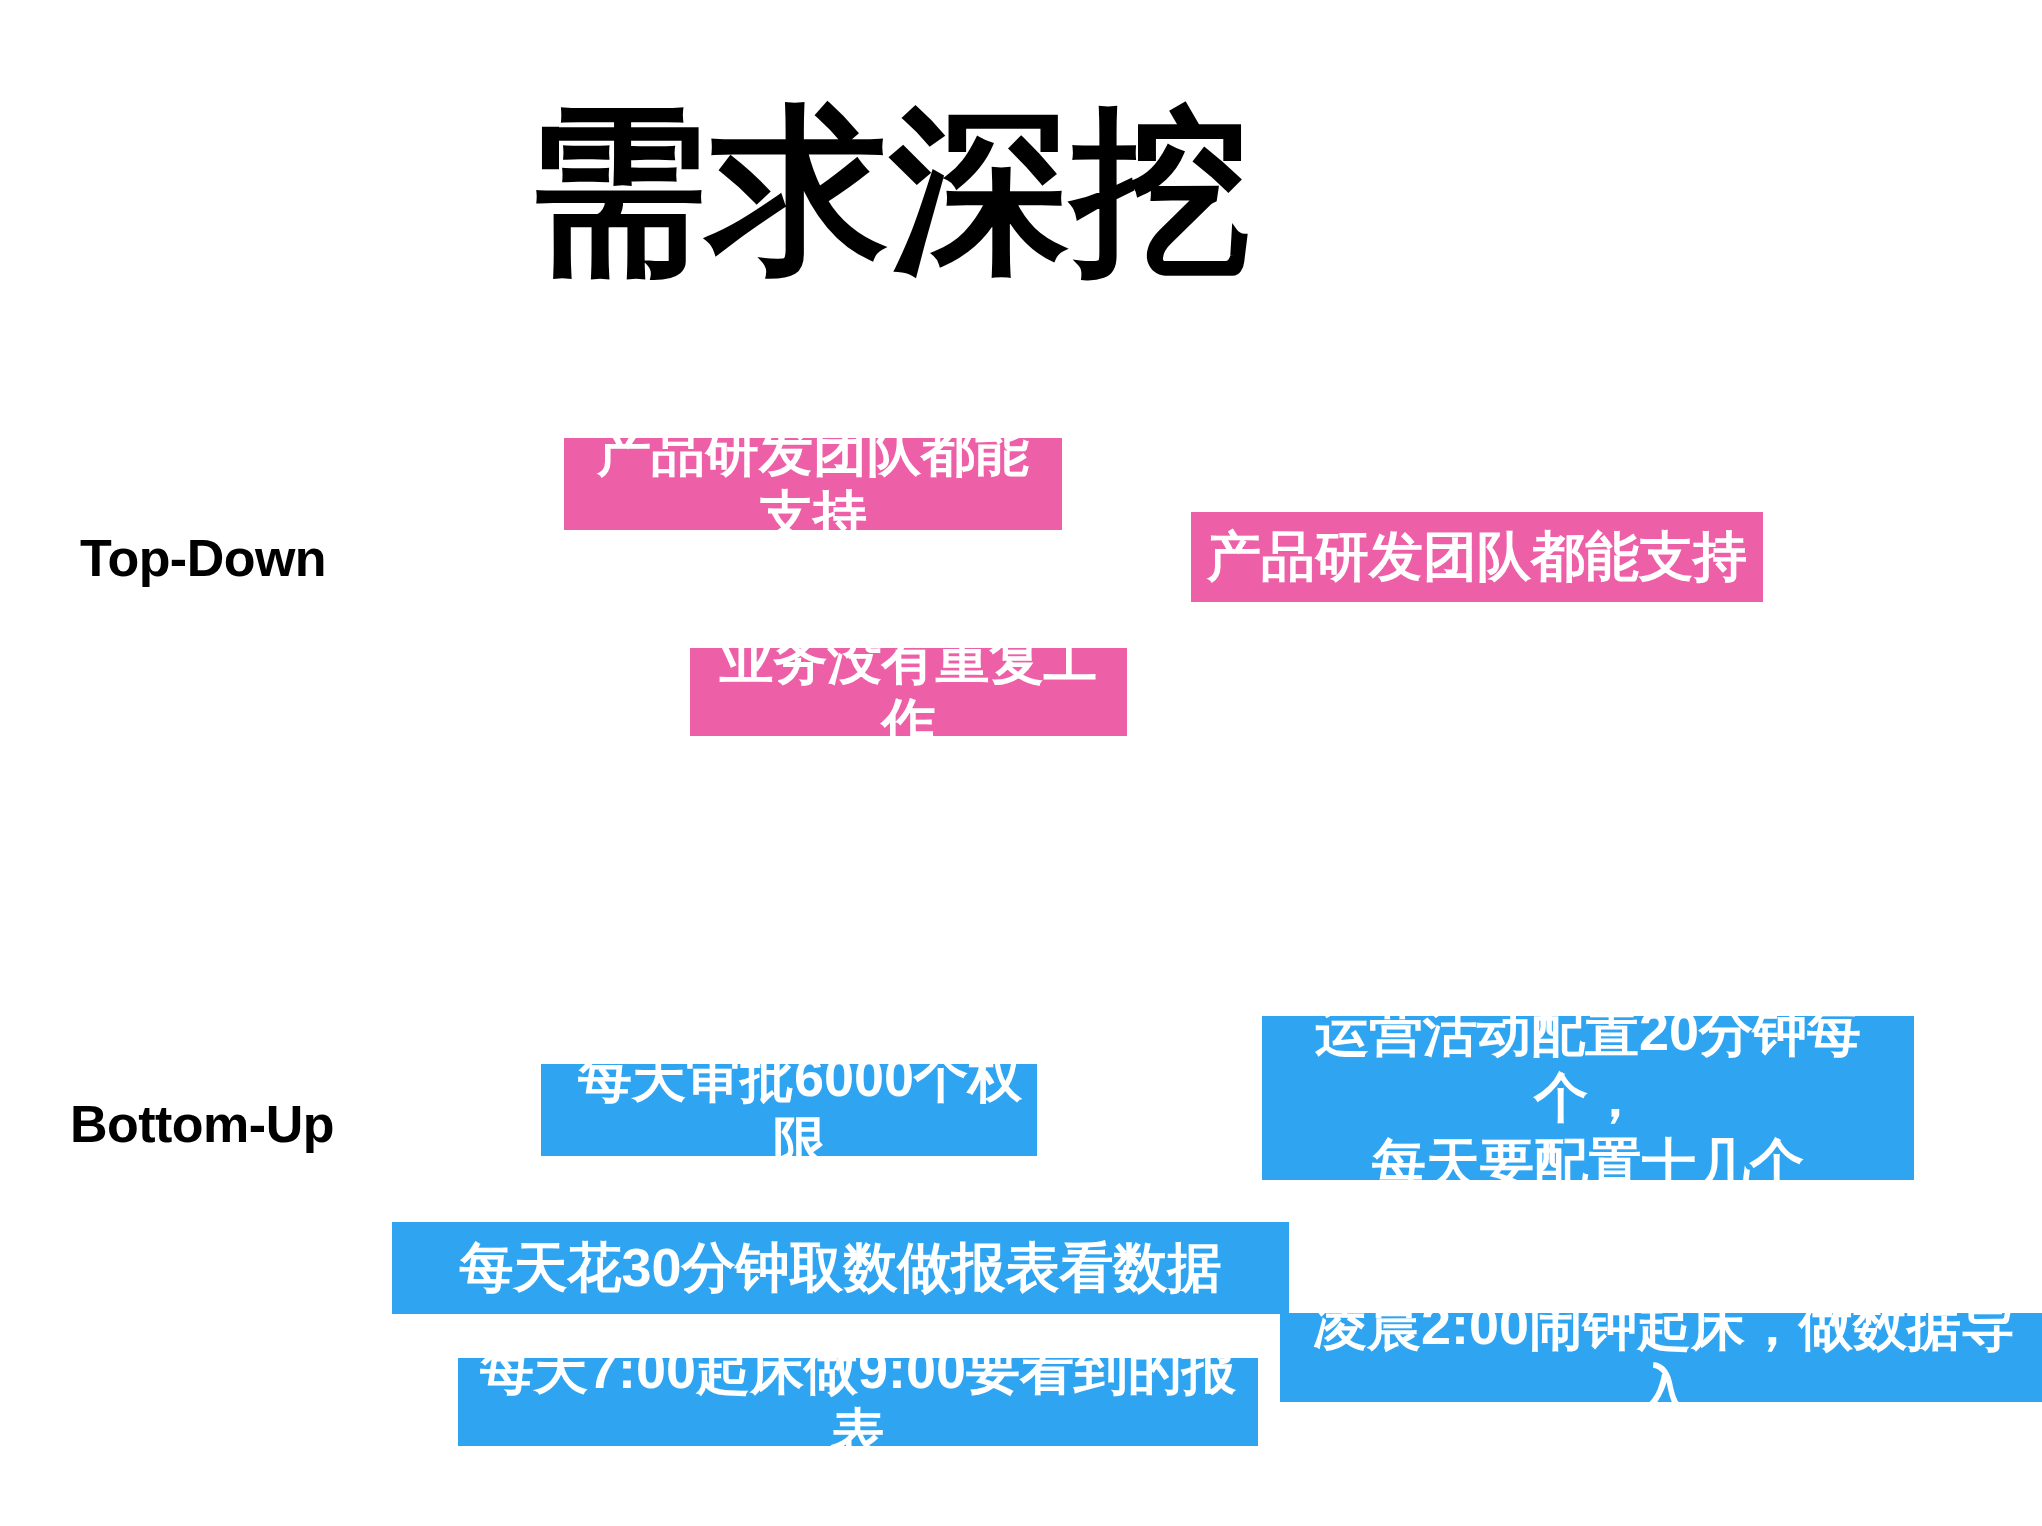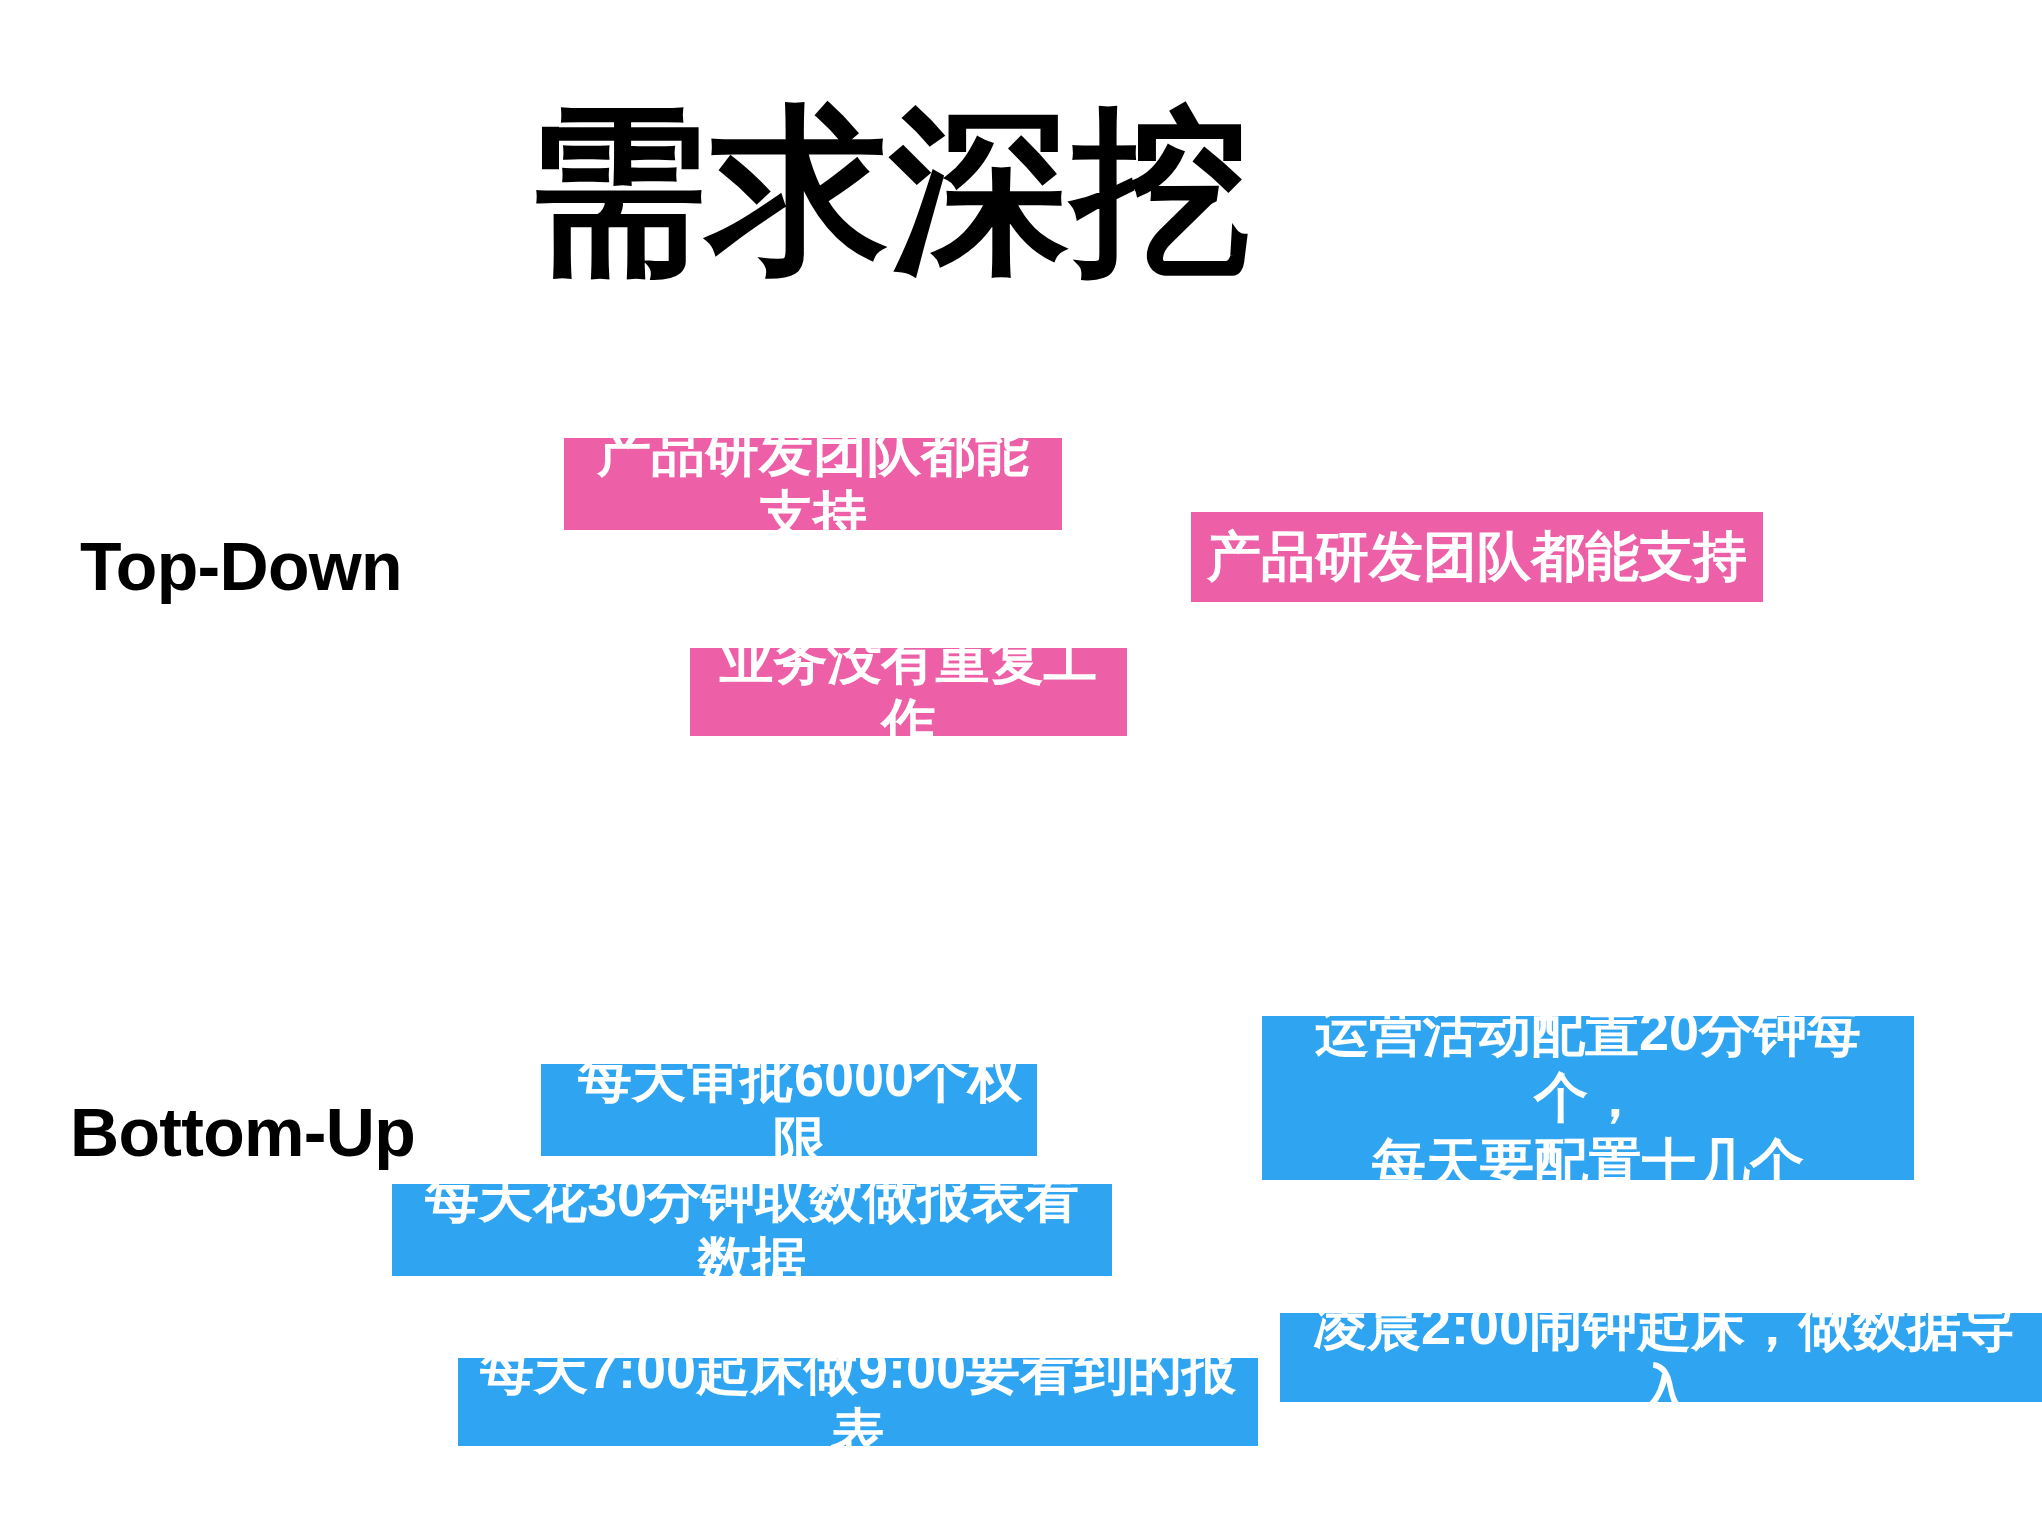--- a/index.html
+++ b/index.html
@@ -31,21 +31,21 @@
     line-height: 1.06;
     font-weight: 700;
     color: #000000;
     letter-spacing: 0.01em;
     white-space: nowrap;
   }
 
   
   .row-label {
     position: absolute;
-    font-size: 68px;
+    font-size: 52px;
     font-weight: 700;
     color: #000000;
     line-height: 1;
     letter-spacing: -0.01em;
     white-space: nowrap;
   }
   #label-top-down  { left: 80px;  top: 532px;  }
   #label-bottom-up { left: 70px;  top: 1098px; }
 
   
@@ -68,21 +68,21 @@
   .chip.two-line { line-height: 1.22; }
 
   
   #chip-process-ok      { left: 564px;  top: 438px;  width: 498px; height: 92px;  }
   #chip-team-support    { left: 1191px; top: 512px;  width: 572px; height: 90px;  }
   #chip-no-duplicate    { left: 690px;  top: 648px;  width: 437px; height: 88px;  }
 
   
   #chip-approve-6000    { left: 541px;  top: 1064px; width: 496px; height: 92px; padding-left: 36px;  }
   #chip-ops-config      { left: 1262px; top: 1016px; width: 652px; height: 164px; }
-  #chip-30min-report    { left: 392px;  top: 1184px; width: 720px; height: 92px;  }
+  #chip-30min-report    { left: 392px;  top: 1222px; width: 897px; height: 92px;  }
   #chip-2am-import      { left: 1280px; top: 1313px; width: 768px; height: 89px;  }
   #chip-7am-report      { left: 458px;  top: 1358px; width: 800px; height: 88px;  }
 </style>
 </head>
 <body>
 
 <div id="slide">
 
   <div id="slide-title">需求深挖</div>
 

